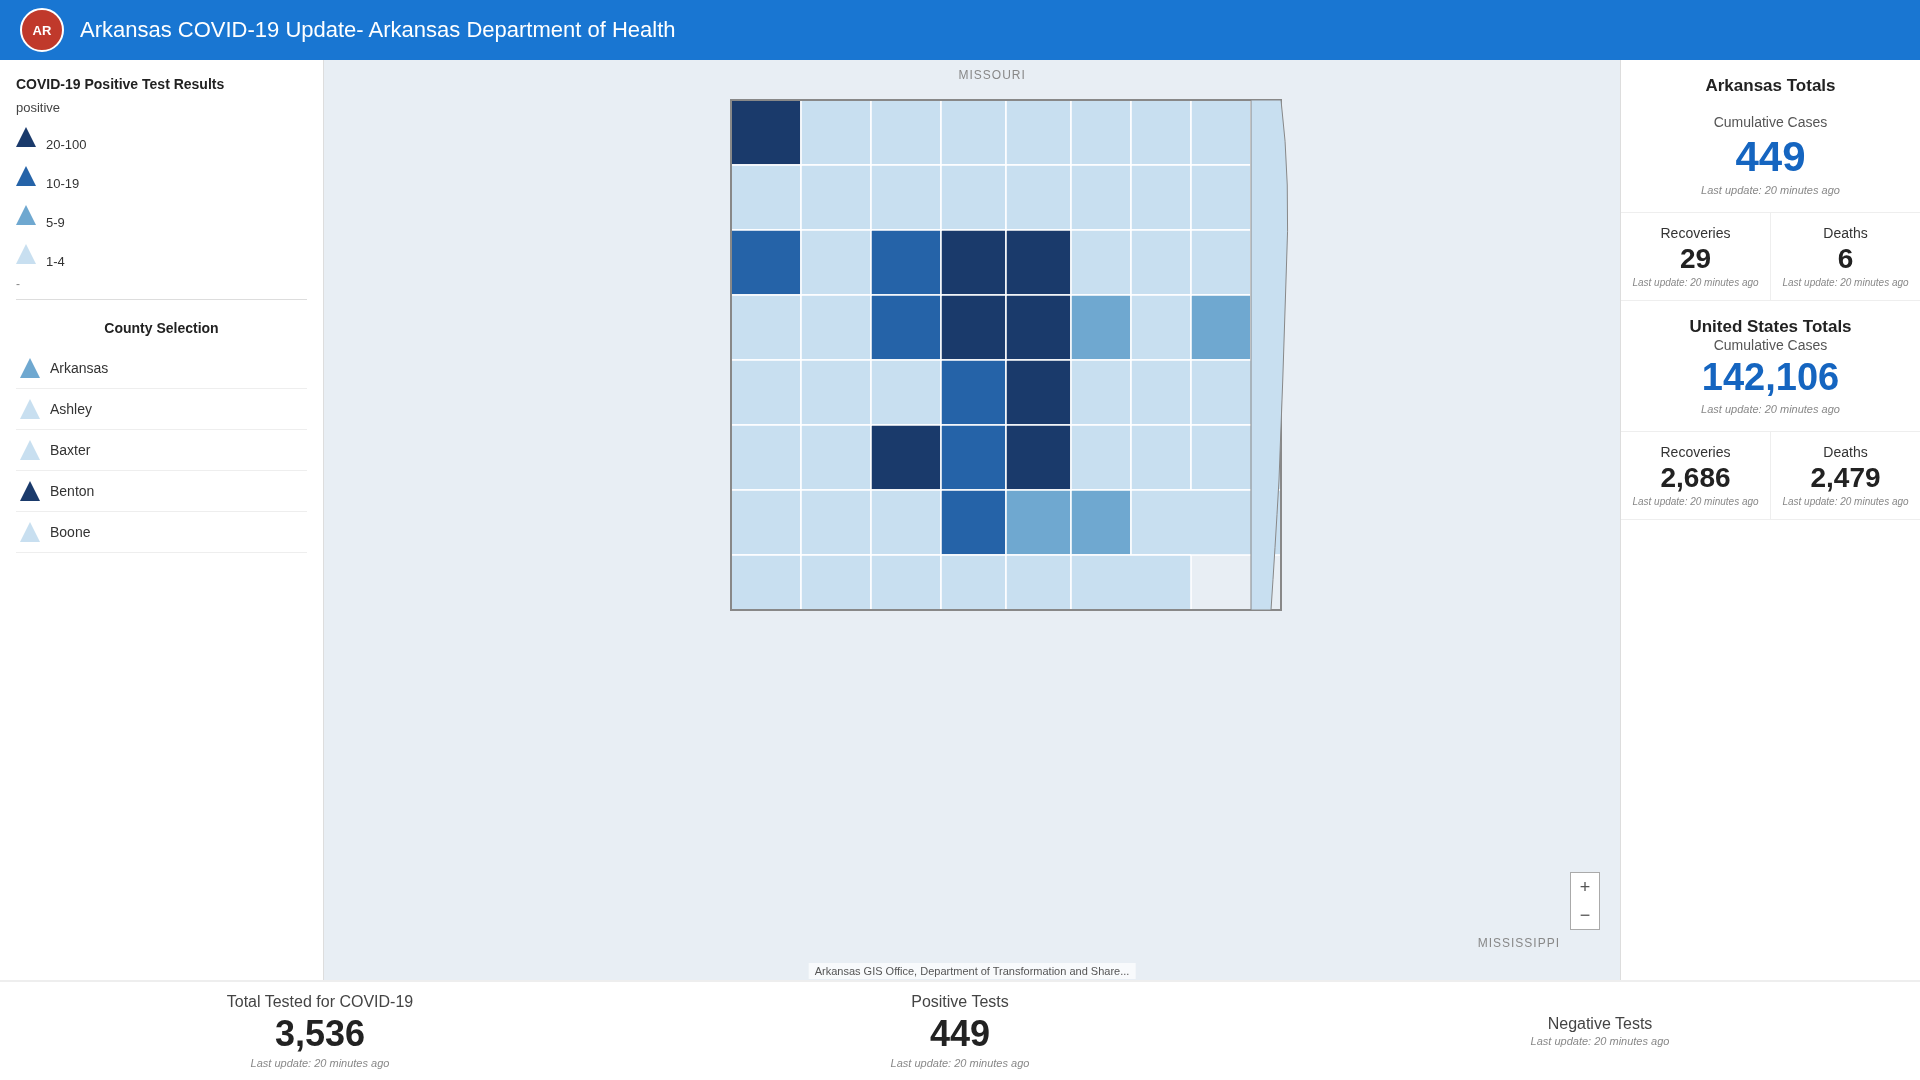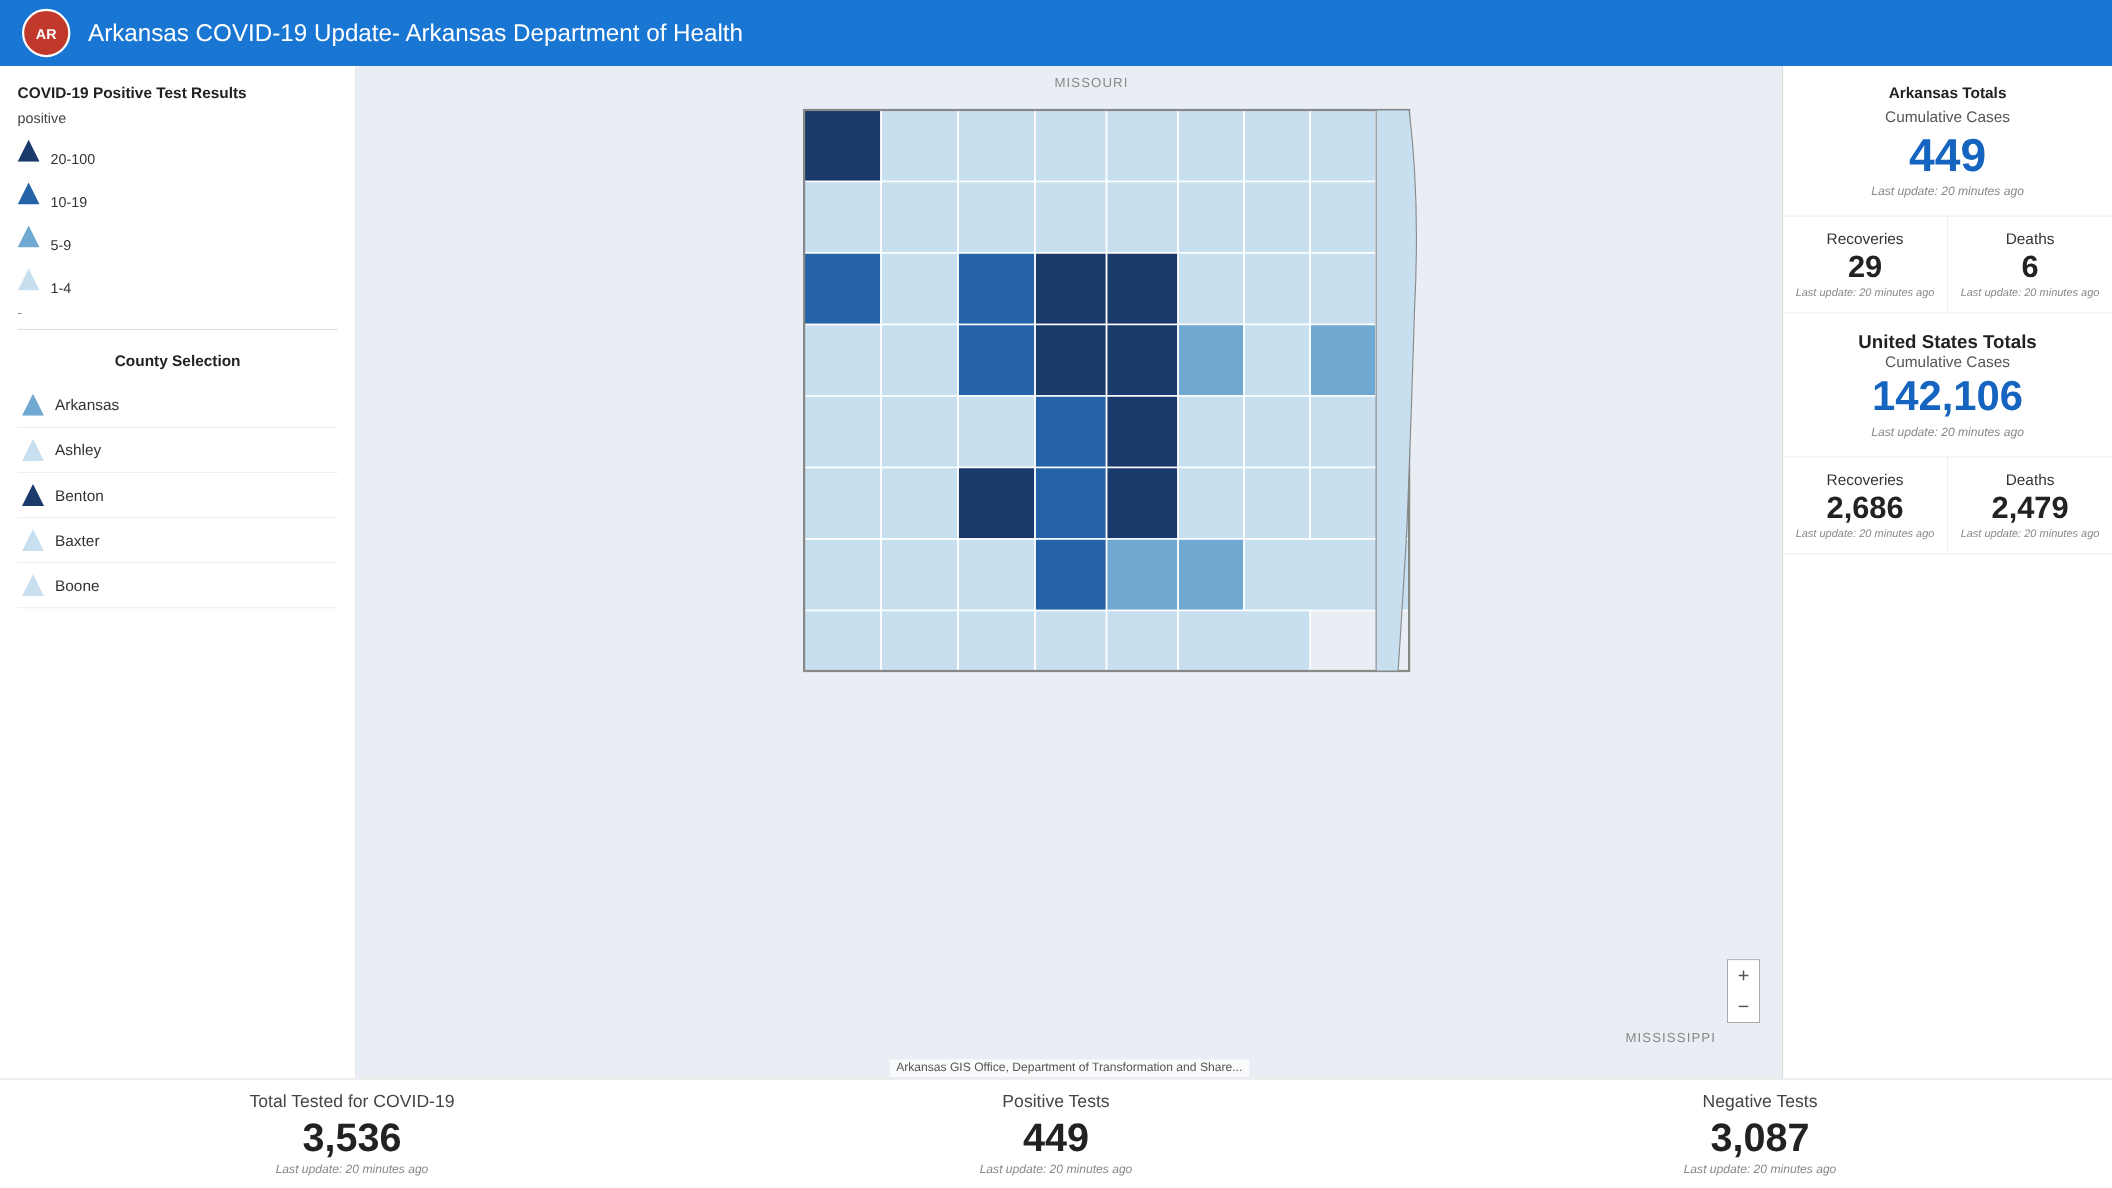--- a/index.html
+++ b/index.html
@@ -180,24 +180,24 @@
       display: flex;
       flex-direction: column;
       flex-shrink: 0;
     }
     .stats-card {
       padding: 16px;
       border-bottom: 1px solid #eee;
       text-align: center;
     }
     .stats-card-title {
-      font-size: 14px;
+      font-size: 17px;
       font-weight: bold;
       color: #222;
-      margin-bottom: 6px;
+      margin-bottom: 18px;
     }
     .stats-card-subtitle {
       font-size: 14px;
       color: #555;
       margin-bottom: 4px;
     }
     .stats-card-value {
       font-size: 42px;
       font-weight: bold;
       color: #1565C0;
@@ -364,29 +364,29 @@
       <span class="county-name">Arkansas</span>
     </div>
     <div class="county-item">
       <svg class="county-icon" viewBox="0 0 20 20">
         <polygon points="0,20 10,0 20,20" fill="#c8dff0"></polygon>
       </svg>
       <span class="county-name">Ashley</span>
     </div>
     <div class="county-item">
       <svg class="county-icon" viewBox="0 0 20 20">
-        <polygon points="0,20 10,0 20,20" fill="#1a3a6b"></polygon>
-      </svg>
-      <span class="county-name">Benton</span>
+        <polygon points="0,20 10,0 20,20" fill="#c8dff0"></polygon>
+      </svg>
+      <span class="county-name">Baxter</span>
     </div>
     <div class="county-item">
       <svg class="county-icon" viewBox="0 0 20 20">
-        <polygon points="0,20 10,0 20,20" fill="#c8dff0"></polygon>
-      </svg>
-      <span class="county-name">Baxter</span>
+        <polygon points="0,20 10,0 20,20" fill="#1a3a6b"></polygon>
+      </svg>
+      <span class="county-name">Benton</span>
     </div>
     <div class="county-item">
       <svg class="county-icon" viewBox="0 0 20 20">
         <polygon points="0,20 10,0 20,20" fill="#c8dff0"></polygon>
       </svg>
       <span class="county-name">Boone</span>
     </div>
   </div>
 
   <div class="map-area">
@@ -534,16 +534,15 @@
     <div class="bottom-stat-value">3,536</div>
     <div class="bottom-stat-update">Last update: 20 minutes ago</div>
   </div>
   <div class="bottom-stat">
     <div class="bottom-stat-label">Positive Tests</div>
     <div class="bottom-stat-value">449</div>
     <div class="bottom-stat-update">Last update: 20 minutes ago</div>
   </div>
   <div class="bottom-stat">
     <div class="bottom-stat-label">Negative Tests</div>
-    <div class="bottom-stat-value">3,087</div>
     <div class="bottom-stat-update">Last update: 20 minutes ago</div>
   </div>
 </div>
 
 </body></html>

